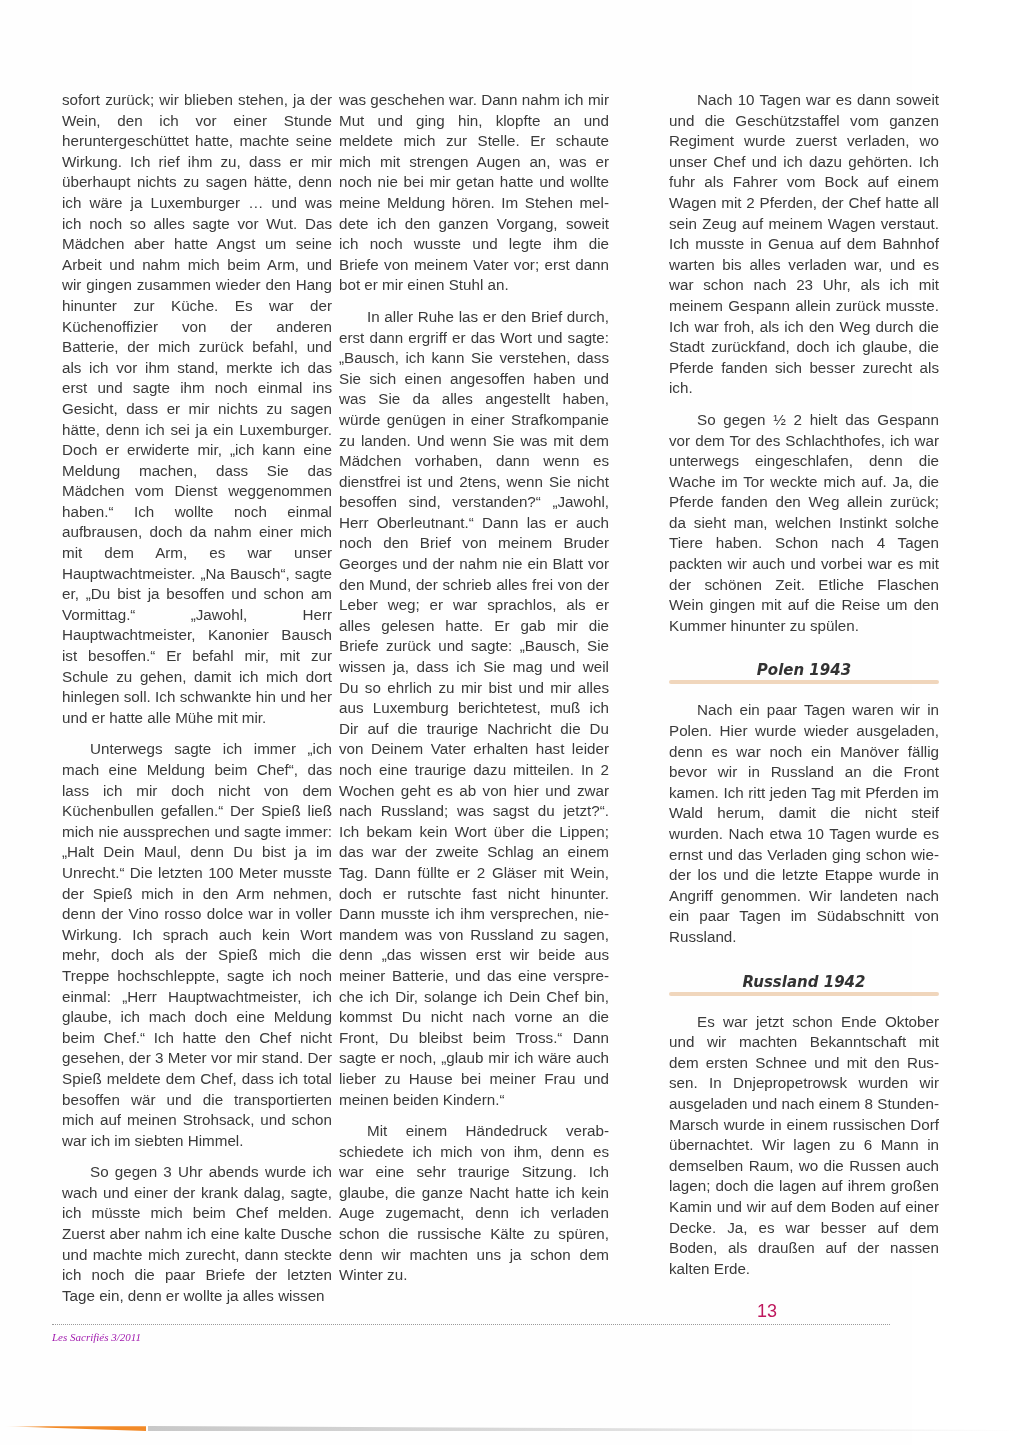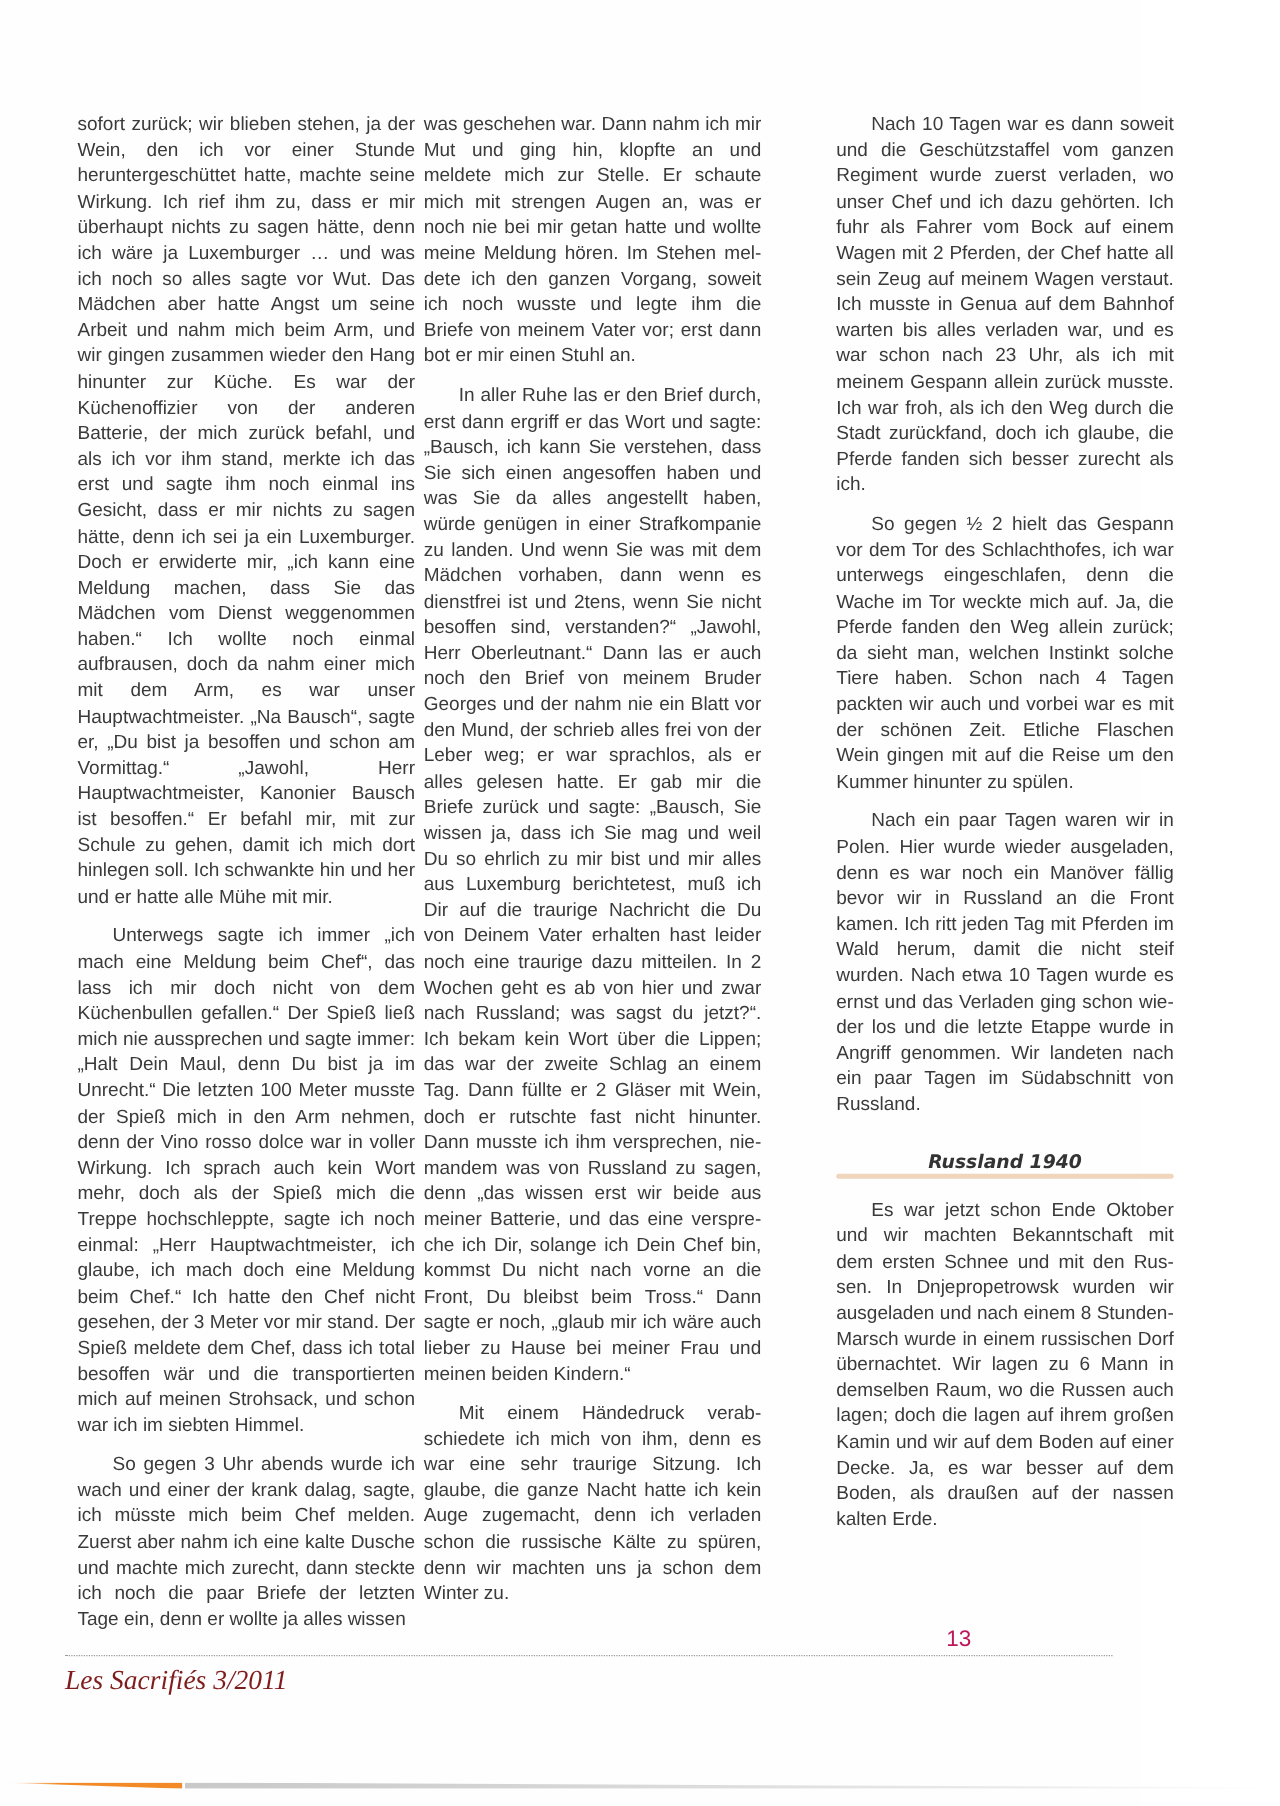--- a/index.html
+++ b/index.html
@@ -26,21 +26,21 @@
     background: #f0d6bc; border-radius: 2px;
   }
   .section-heading .label { position: relative; z-index: 1; line-height: 20px; }
   .footer-rule {
     position: absolute; left: 52px; top: 1324px; width: 838px; height: 0;
     border-top: 1px dotted #9a9a9a;
   }
   .footer-title {
     position: absolute; left: 52px; top: 1331px;
     font-family: "Liberation Serif", serif; font-style: italic;
-    font-size: 22px; color: #7f1d1d;
+    font-size: 11px; color: #a21caf;
   }
   .page-number {
     position: absolute; right: 135px; top: 1301px;
     font-family: "Liberation Sans", sans-serif; font-size: 18px; color: #be185d;
   }
   .bottom-accent {
     position: absolute; left: 0; top: 1425px; width: 1024px; height: 6px;
   }
   .bottom-accent .orange {
     position: absolute; left: 4px; top: 0; width: 142px; height: 6px;
@@ -66,24 +66,28 @@
 
   <div class="col col-2">
     <p class="para">was geschehen war. Dann nahm ich mir Mut und ging hin, klopfte an und meldete mich zur Stelle. Er schaute mich mit strengen Augen an, was er noch nie bei mir getan hatte und wollte meine Meldung hören. Im Stehen mel­dete ich den ganzen Vorgang, soweit ich noch wusste und legte ihm die Briefe von meinem Vater vor; erst dann bot er mir einen Stuhl an.</p>
     <p class="para indent">In aller Ruhe las er den Brief durch, erst dann ergriff er das Wort und sagte: „Bausch, ich kann Sie verstehen, dass Sie sich einen angesoffen haben und was Sie da alles angestellt haben, würde genügen in einer Strafkompanie zu landen. Und wenn Sie was mit dem Mädchen vorhaben, dann wenn es dienstfrei ist und 2tens, wenn Sie nicht besoffen sind, verstanden?“ „Jawohl, Herr Oberleutnant.“ Dann las er auch noch den Brief von meinem Bruder Georges und der nahm nie ein Blatt vor den Mund, der schrieb alles frei von der Leber weg; er war sprachlos, als er alles gelesen hatte. Er gab mir die Briefe zurück und sagte: „Bausch, Sie wissen ja, dass ich Sie mag und weil Du so ehrlich zu mir bist und mir alles aus Luxemburg berichtetest, muß ich Dir auf die traurige Nachricht die Du von Deinem Vater erhalten hast leider noch eine traurige dazu mitteilen. In 2 Wochen geht es ab von hier und zwar nach Russland; was sagst du jetzt?“. Ich bekam kein Wort über die Lippen; das war der zweite Schlag an einem Tag. Dann füllte er 2 Gläser mit Wein, doch er rutschte fast nicht hinunter. Dann musste ich ihm versprechen, nie­mandem was von Russland zu sagen, denn „das wissen erst wir beide aus meiner Batterie, und das eine verspre­che ich Dir, solange ich Dein Chef bin, kommst Du nicht nach vorne an die Front, Du bleibst beim Tross.“ Dann sagte er noch, „glaub mir ich wäre auch lieber zu Hause bei meiner Frau und meinen beiden Kindern.“</p>
     <p class="para indent">Mit einem Händedruck verab­schiedete ich mich von ihm, denn es war eine sehr traurige Sitzung. Ich glaube, die ganze Nacht hatte ich kein Auge zugemacht, denn ich verladen schon die russische Kälte zu spüren, denn wir machten uns ja schon dem Winter zu.</p>
   </div>
 
   <div class="col col-3">
     <p class="para indent">Nach 10 Tagen war es dann soweit und die Geschützstaffel vom ganzen Regiment wurde zuerst verladen, wo unser Chef und ich dazu gehörten. Ich fuhr als Fahrer vom Bock auf einem Wagen mit 2 Pferden, der Chef hatte all sein Zeug auf meinem Wagen ver­staut. Ich musste in Genua auf dem Bahnhof warten bis alles verladen war, und es war schon nach 23 Uhr, als ich mit meinem Gespann allein zurück musste. Ich war froh, als ich den Weg durch die Stadt zurückfand, doch ich glaube, die Pferde fanden sich besser zurecht als ich.</p>
     <p class="para indent">So gegen ½ 2 hielt das Gespann vor dem Tor des Schlachthofes, ich war unterwegs eingeschlafen, denn die Wache im Tor weckte mich auf. Ja, die Pferde fanden den Weg allein zurück; da sieht man, welchen Instinkt solche Tiere haben. Schon nach 4 Tagen packten wir auch und vorbei war es mit der schönen Zeit.  Etliche Flaschen Wein gingen mit auf die Reise um den Kummer hinunter zu spülen.</p>
+    <div class="section-heading">
+      <span class="bar"></span>
+      <span class="label">Polen 1943</span>
+    </div>
     <p class="para indent">Nach ein paar Tagen waren wir in Polen. Hier wurde wieder ausgeladen, denn es war noch ein Manöver fällig bevor wir in Russland an die Front kamen. Ich ritt jeden Tag mit Pferden im Wald herum, damit die nicht steif wurden. Nach etwa 10 Tagen wurde es ernst und das Verladen ging schon wie­der los und die letzte Etappe wurde in Angriff genommen. Wir landeten nach ein paar Tagen im Südabschnitt von Russland.</p>
     <div class="section-heading">
       <span class="bar"></span>
-      <span class="label">Russland 1940</span>
+      <span class="label">Russland 1942</span>
     </div>
     <p class="para indent">Es war jetzt schon Ende Oktober und wir machten Bekanntschaft mit dem ersten Schnee und mit den Rus­sen. In Dnjepropetrowsk wurden wir ausgeladen und nach einem 8 Stun­den-Marsch wurde in einem russischen Dorf übernachtet. Wir lagen zu 6 Mann in demselben Raum, wo die Russen auch lagen; doch die lagen auf ihrem großen Kamin und wir auf dem Boden auf einer Decke. Ja, es war besser auf dem Boden, als draußen auf der nas­sen kalten Erde.</p>
   </div>
 
   <div class="footer-rule"></div>
   <div class="footer-title">Les Sacrifiés 3/2011</div>
   <div class="page-number">13</div>
 
   <div class="bottom-accent">
     <div class="orange"></div>

